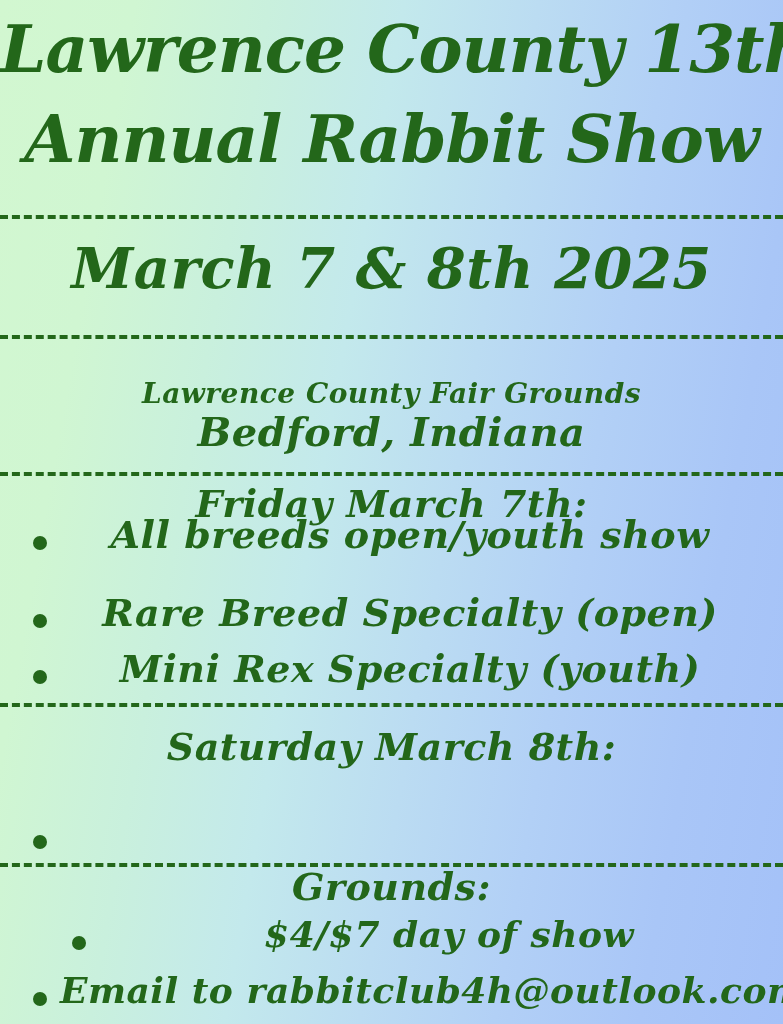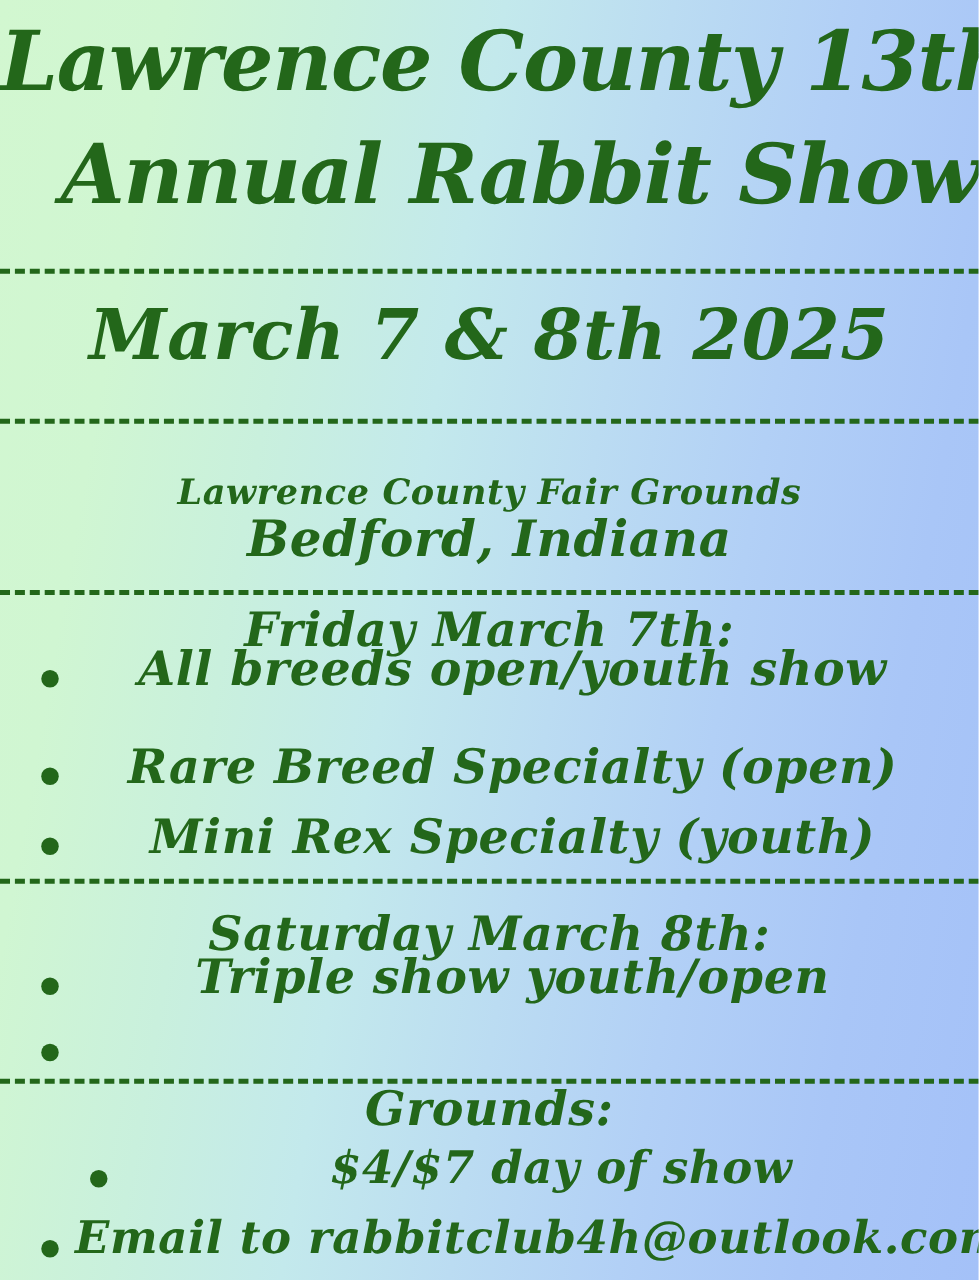--- a/index.html
+++ b/index.html
@@ -57,21 +57,20 @@
   
   #title-line-1 {
     top: 16px;
     font-size: 66px;
     letter-spacing: -1px;
   }
   #title-line-2 {
     top: 106px;
     font-size: 66px;
     letter-spacing: -1px;
-    text-align: right;
   }
 
   
   #date-line {
     top: 240px;
     font-size: 56px;
   }
 
   
   #venue-line-1 {
@@ -145,24 +144,20 @@
   </div>
   <div class="bullet-row" style="top:650px;">
     <span class="bullet-dot"></span>
     <span class="bullet-text script">Mini Rex Specialty (youth)</span>
   </div>
 
   <div class="divider" style="top:703px;"></div>
 
   <div class="line script day-heading" style="top:728px;">Saturday March 8th:</div>
 
-  <div class="bullet-row" style="top:762px;">
-    <span class="bullet-dot"></span>
-    <span class="bullet-text script">Triple show youth/open</span>
-  </div>
   <div class="bullet-row" style="top:815px;">
     <span class="bullet-dot"></span>
   </div>
 
   <div class="divider" style="top:863px;"></div>
 
   <div class="line script day-heading" style="top:868px;">Grounds:</div>
 
   <div class="bullet-row" style="top:916px;margin-left:39px;">
     <span class="bullet-dot"></span>

